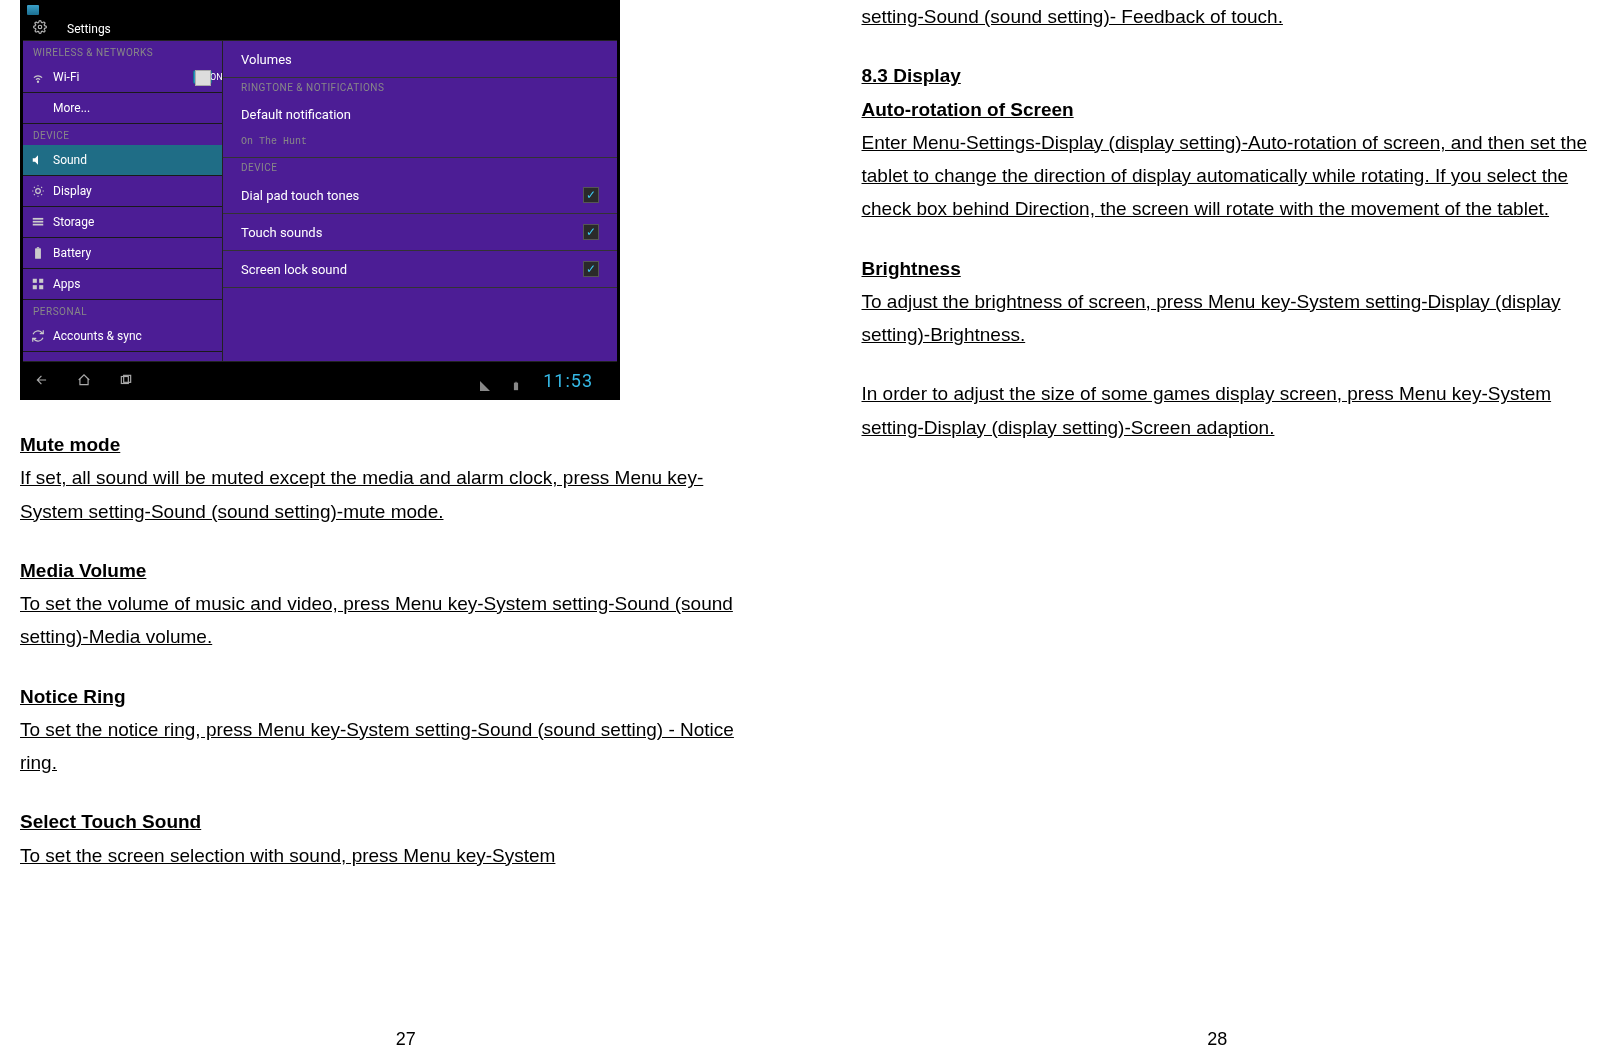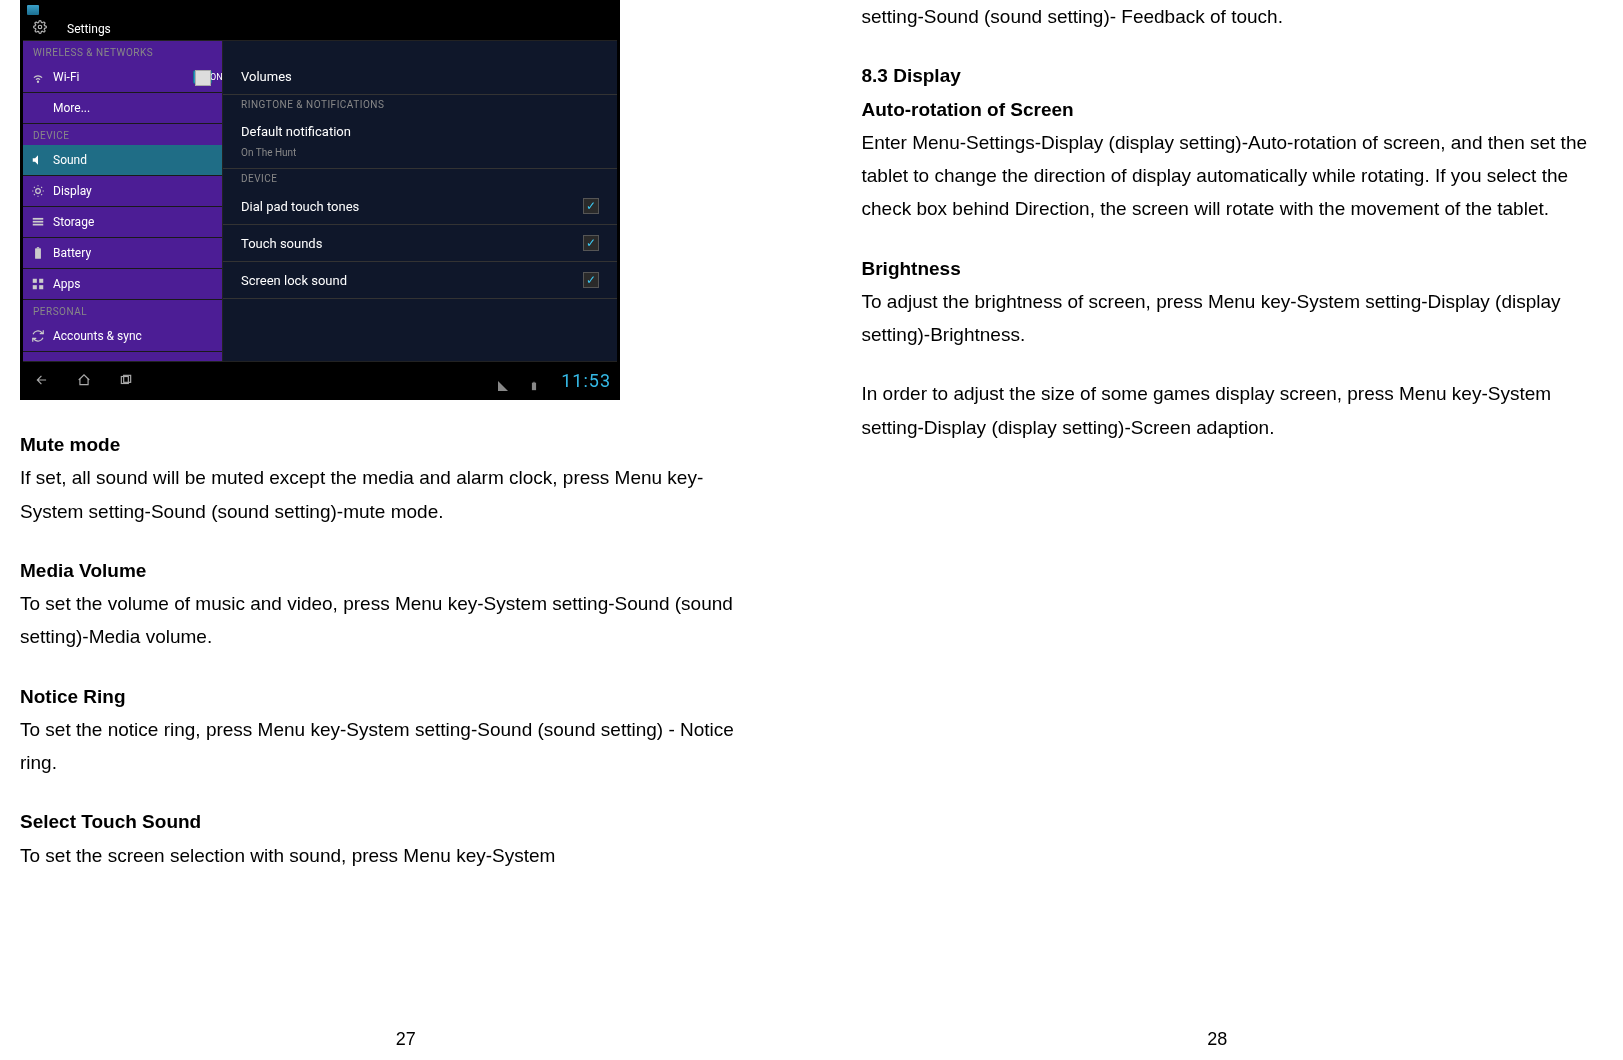--- a/index.html
+++ b/index.html
@@ -103,42 +103,43 @@
   .switch::after {
     content:"";
     position: absolute;
     right: 0; top:-1px;
     width: 14px; height: 14px;
     background:#ddd;
     border:1px solid #aaa;
   }
   .panel {
     flex: 1;
-    background: #0f172a;
-    padding-top: 18px;
+    background: #4c1d95;
+    padding-top: 1px;
   }
   .panel-h {
     color:#888;
     font-size: 10px;
     padding: 4px 18px;
     letter-spacing:.5px;
   }
   .panel-item {
     padding: 10px 18px;
     border-bottom: 1px solid #333;
     display: flex;
     align-items: center;
     justify-content: space-between;
     font-size: 13px;
   }
   .panel-item .sub {
     display:block;
     color:#888;
     font-size:10px;
-    margin-top:8px;
+    margin-top:14px;
+    font-family:Liberation Mono, monospace;
   }
   .chk {
     width: 16px; height: 16px;
     border: 1px solid #555;
     background:#2a2a2a;
     display:flex;
     align-items:center;
     justify-content:center;
     color:#3cc7f0;
     font-size:12px;
@@ -157,34 +158,35 @@
   }
   .nav-ic {
     width:18px; height:14px;
     color:#aaa;
     display:flex;
     align-items:center;
     justify-content:center;
   }
   .clock {
     position:absolute;
-    right:6px; bottom:6px;
+    right:24px; bottom:6px;
     color:#35b9e6;
     font-size:18px;
     letter-spacing:1px;
     display:flex;
     align-items:center;
     gap:20px;
   }
   .tray-ic { width:12px; height:12px; color:#888; }
   
   .doc p, .doc div.para {
     font-size: 19px;
     line-height: 1.75;
     color:#000;
+    text-decoration:underline;
   }
   .doc .bold { font-weight: 600; }
   .doc .spacer { height: 26px; }
 </style>
 </head>
 <body>
 
 <div class="page doc">
 
   <div class="shot">

